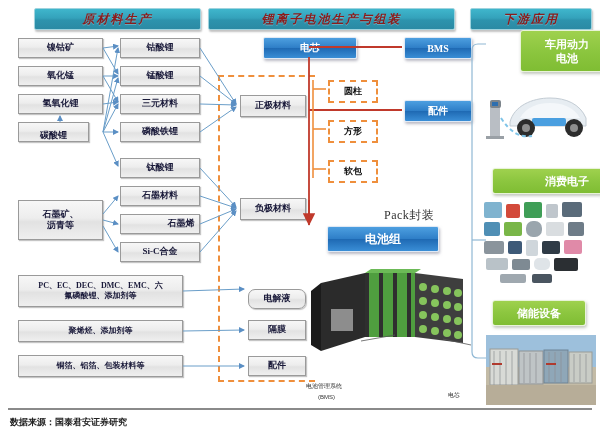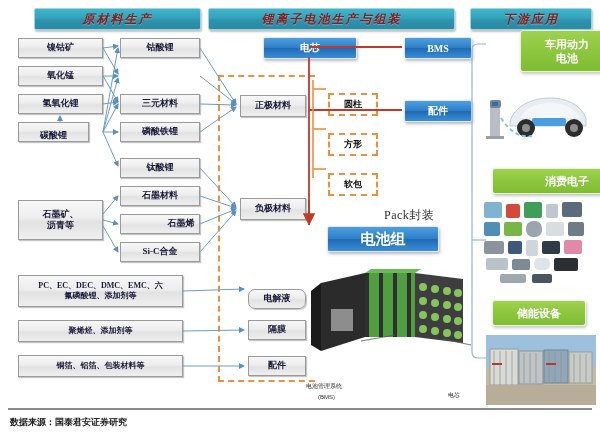--- a/index.html
+++ b/index.html
@@ -81,21 +81,20 @@
   
   .dbox{
     position:absolute;
     border:2px dashed #ef8f3c;
     background:transparent;
     display:flex;align-items:center;justify-content:center;
     color:#111;
     font-size:9px;
     font-weight:bold;
     font-family:"Liberation Serif", serif;
-    margin-top:13px;
   }
   .dregion{
     position:absolute;
     border:2px dashed #ef8f3c;
     background:transparent;
   }
 
   
   .txt{position:absolute;color:#222;font-family:"Liberation Serif", serif;margin-top:42px;}
   .packlbl{font-size:12px;color:#333;letter-spacing:.5px;}
@@ -155,20 +154,23 @@
   <div class="gbox small" style="left:18px;top:320px;width:165px;height:22px;">
     <span>聚烯烃、添加剂等</span>
   </div>
   <div class="gbox small" style="left:18px;top:355px;width:165px;height:22px;">
     <span>铜箔、铝箔、包装材料等</span>
   </div>
 
   <div class="gbox" style="left:120px;top:38px;width:80px;height:20px;">
     <span>钴酸锂</span>
   </div>
+  <div class="gbox" style="left:120px;top:66px;width:80px;height:20px;">
+    <span>锰酸锂</span>
+  </div>
   <div class="gbox" style="left:120px;top:94px;width:80px;height:20px;">
     <span>三元材料</span>
   </div>
   <div class="gbox" style="left:120px;top:122px;width:80px;height:20px;">
     <span>磷酸铁锂</span>
   </div>
 
   <div class="gbox" style="left:120px;top:158px;width:80px;height:20px;">
     <span>钛酸锂</span>
   </div>
@@ -218,21 +220,21 @@
     <span>BMS</span>
   </div>
   <div class="bbox" style="left:404px;top:100px;width:66px;height:20px;">
     <span>配件</span>
   </div>
 
   <div class="txt packlbl" style="left:384px;top:165px;">
     <span>Pack封装</span>
   </div>
 
-  <div class="bbox" style="left:327px;top:226px;width:110px;height:24px;font-size:15px;">
+  <div class="bbox" style="left:327px;top:226px;width:110px;height:24px;font-size:12px;">
     <span>电池组</span>
   </div>
 
   <div class="pic packimg" style="left:303px;top:265px;width:175px;height:100px;">
     <svg width="175" height="100" viewBox="0 0 175 100">
 
       <polygon points="18,18 62,8 62,72 18,86" fill="#2b2b2b"></polygon>
       <polygon points="18,18 18,86 8,80 8,26" fill="#1b1b1b"></polygon>
       <rect x="28" y="44" width="22" height="22" fill="#8d8d8d"></rect>
 

